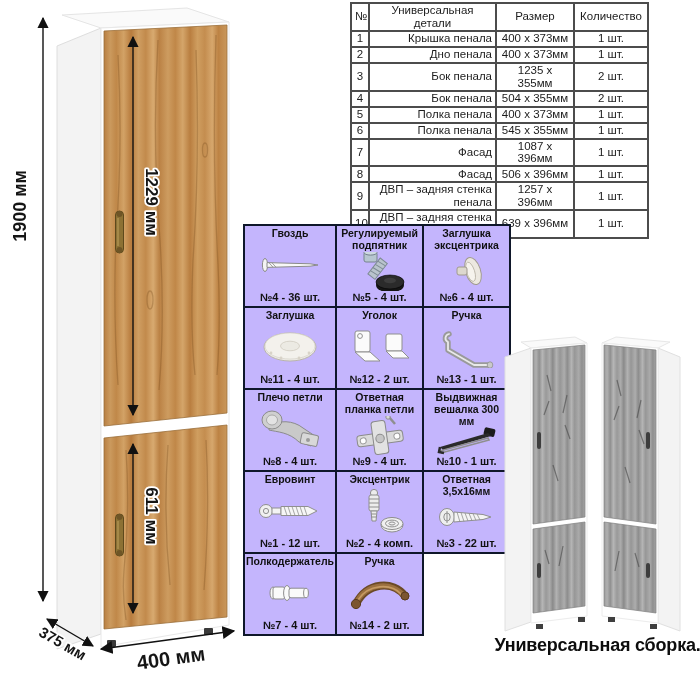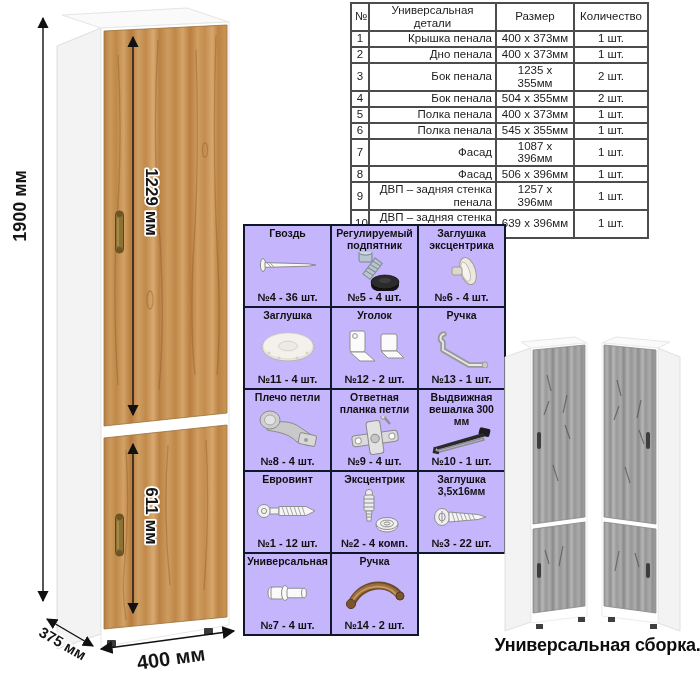--- a/index.html
+++ b/index.html
@@ -401,21 +401,21 @@
                   <ellipse cx="40" cy="35.5" rx="6.5" ry="3.4"></ellipse>
                   <ellipse cx="40" cy="35.5" rx="3" ry="1.5"></ellipse>
                 </g>
               </svg>
       </div>
       <div class="hw-count">№2 - 4 комп.</div>
     </div>
         </td>
     <td>
           <div class="hw-inner">
-      <div class="hw-title">Заглушка 3,5x16мм</div>
+      <div class="hw-title">Ответная 3,5x16мм</div>
       <div class="hw-icon">
         <svg width="58" height="30" viewBox="0 0 58 30">
                 <ellipse cx="9" cy="15" rx="7.5" ry="8.5" fill="#efefef" stroke="#909090"></ellipse>
                 <ellipse cx="9" cy="15" rx="3.2" ry="4" fill="none" stroke="#909090"></ellipse>
                 <line x1="9" y1="9" x2="9" y2="21" stroke="#909090"></line>
                 <path d="M16,10 L45,12.5 53,15 45,17.5 16,20 z" fill="#f4f4f4" stroke="#909090"></path>
                 <g stroke="#909090" stroke-width="0.8">
                   <line x1="19" y1="10" x2="22" y2="20"></line>
                   <line x1="23" y1="10.5" x2="26" y2="19.5"></line>
                   <line x1="27" y1="11" x2="30" y2="19"></line>
@@ -425,21 +425,21 @@
                 </g>
               </svg>
       </div>
       <div class="hw-count">№3 - 22 шт.</div>
     </div>
         </td>
   </tr>
   <tr>
     <td>
           <div class="hw-inner">
-      <div class="hw-title">Универсальная</div>
+      <div class="hw-title">Полкодержатель</div>
       <div class="hw-icon">
         <svg width="54" height="26" viewBox="0 0 54 26">
                 <g fill="#fafafa" stroke="#8d8d8d">
                   <ellipse cx="10" cy="13" rx="3" ry="6"></ellipse>
                   <rect x="10" y="7" width="12" height="12" rx="2"></rect>
                   <ellipse cx="24" cy="13" rx="3.4" ry="7.5"></ellipse>
                   <rect x="26" y="8.2" width="17" height="9.6" rx="2"></rect>
                   <ellipse cx="43" cy="13" rx="2.4" ry="4.8"></ellipse>
                 </g>
               </svg>

